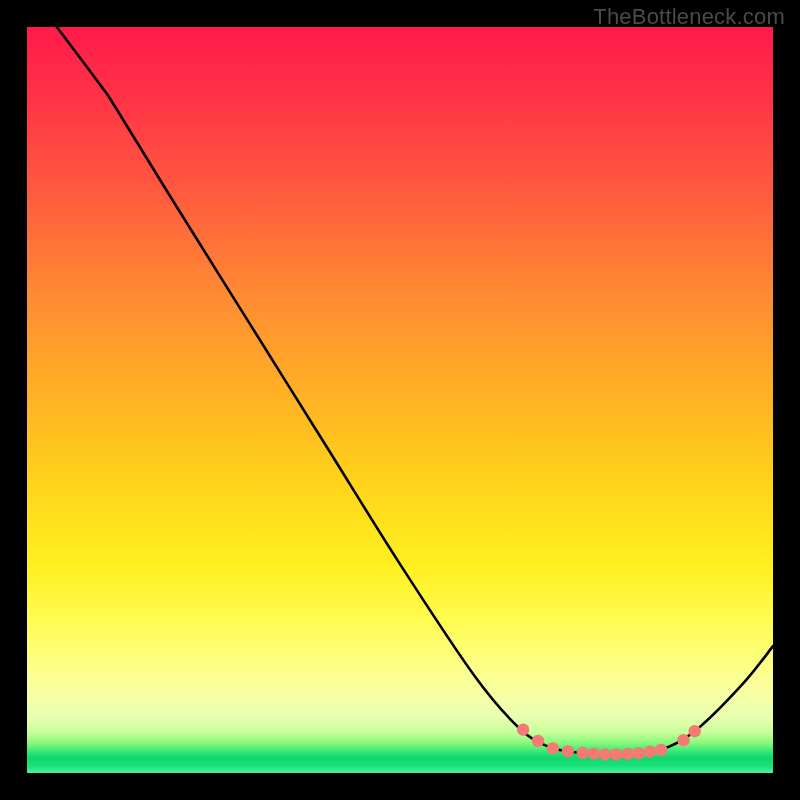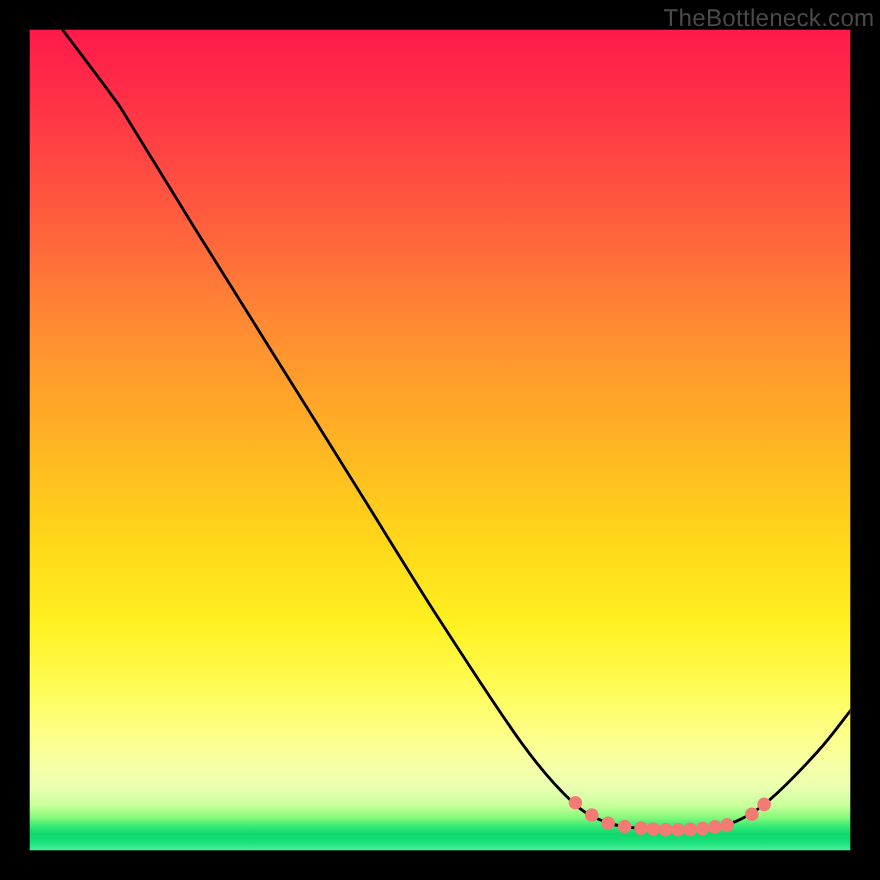--- a/index.html
+++ b/index.html
@@ -13,21 +13,21 @@
   }
   .frame {
     position: relative;
     width: 800px;
     height: 800px;
     background: #000;
   }
   .watermark {
     position: absolute;
     top: 4px;
-    right: 5px;
+    right: 15px;
     color: #4a4a4a;
     font-size: 22px;
     font-weight: 500;
     letter-spacing: 0.2px;
     z-index: 10;
   }
   .plot-area {
     position: absolute;
     left: 27px;
     top: 27px;

